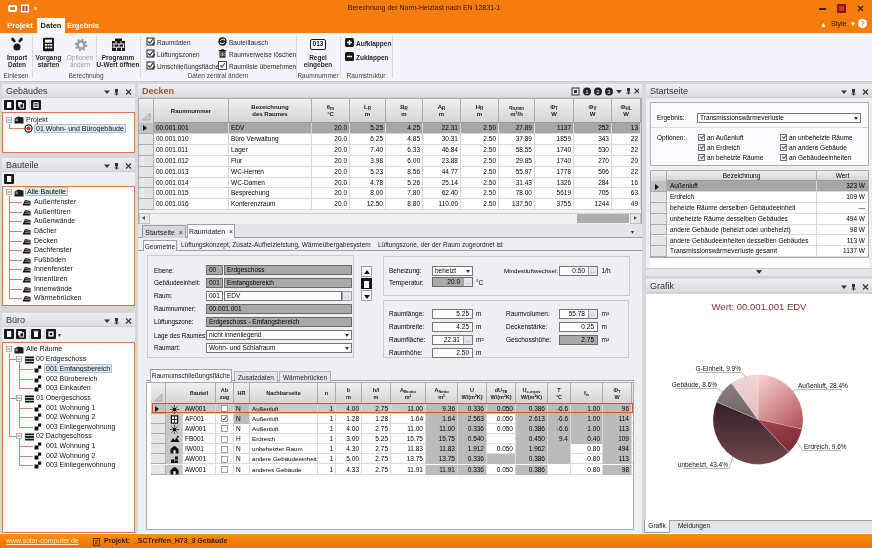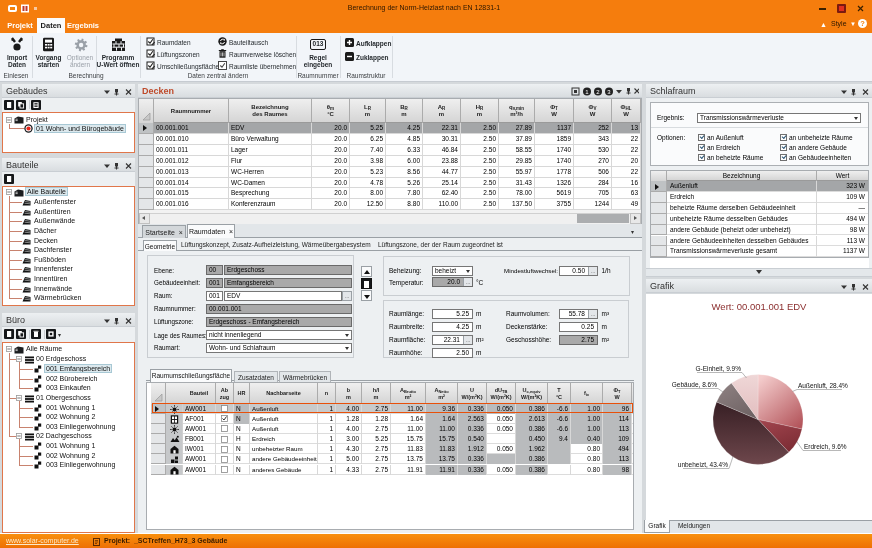--- a/index.html
+++ b/index.html
@@ -955,21 +955,21 @@
 <div class="abs" style="left:391px;top:464.5px;width:35px;height:10.15px;font-size:6.5px;line-height:10.15px;text-align:right;padding:0 2px;border-right:1px solid #D8D8D8;">11.91</div>
 <div class="abs" style="left:426px;top:464.5px;width:32px;height:10.15px;font-size:6.5px;line-height:10.15px;text-align:right;padding:0 2px;background:#B9BBBD;border-right:1px solid #D8D8D8;">11.91</div>
 <div class="abs" style="left:458px;top:464.5px;width:29px;height:10.15px;font-size:6.5px;line-height:10.15px;text-align:right;padding:0 2px;background:#B9BBBD;border-right:1px solid #D8D8D8;">0.336</div>
 <div class="abs" style="left:487px;top:464.5px;width:29px;height:10.15px;font-size:6.5px;line-height:10.15px;text-align:right;padding:0 2px;border-right:1px solid #D8D8D8;">0.050</div>
 <div class="abs" style="left:516px;top:464.5px;width:32px;height:10.15px;font-size:6.5px;line-height:10.15px;text-align:right;padding:0 2px;background:#B9BBBD;border-right:1px solid #D8D8D8;">0.386</div>
 <div class="abs" style="left:548px;top:464.5px;width:23px;height:10.15px;font-size:6.5px;line-height:10.15px;text-align:right;padding:0 2px;border-right:1px solid #D8D8D8;"></div>
 <div class="abs" style="left:571px;top:464.5px;width:32px;height:10.15px;font-size:6.5px;line-height:10.15px;text-align:right;padding:0 2px;border-right:1px solid #D8D8D8;">0.80</div>
 <div class="abs" style="left:603px;top:464.5px;width:29px;height:10.15px;font-size:6.5px;line-height:10.15px;text-align:right;padding:0 2px;background:#B9BBBD;border-right:1px solid #D8D8D8;">98</div>
 </div>
 <div id="right-col">
-<div class="ptitle" style="left:646px;top:84px;width:226px;">Schlafraum</div>
+<div class="ptitle" style="left:646px;top:84px;width:226px;">Startseite</div>
 <svg class="abs" style="left:839px;top:88px" width="30" height="8">
         <path d="M2 2.5 l3 3.5 3-3.5 z" fill="#333"></path>
         <path d="M14.5 1 v5 M12.5 6 h4 M14.5 6 v1.5" stroke="#333" stroke-width="1" fill="none"></path>
         <rect x="13" y="1" width="3" height="3.5" fill="#333"></rect>
         <path d="M24 1.5 L29 6.5 M29 1.5 L24 6.5" stroke="#333" stroke-width="1.1"></path>
       </svg>
 <div class="abs" style="left:646px;top:98px;width:226px;height:170px;background:#EDF0F2;"></div>
 <div class="abs" style="left:650px;top:258px;width:219px;height:10px;background:#fff;"></div>
 <div class="abs" style="left:650px;top:102px;width:219px;height:64px;background:#FAFBFC;border:1px solid #ABAFB3;"></div>
 <div class="flabel" style="left:657px;top:114px;">Ergebnis:</div>

